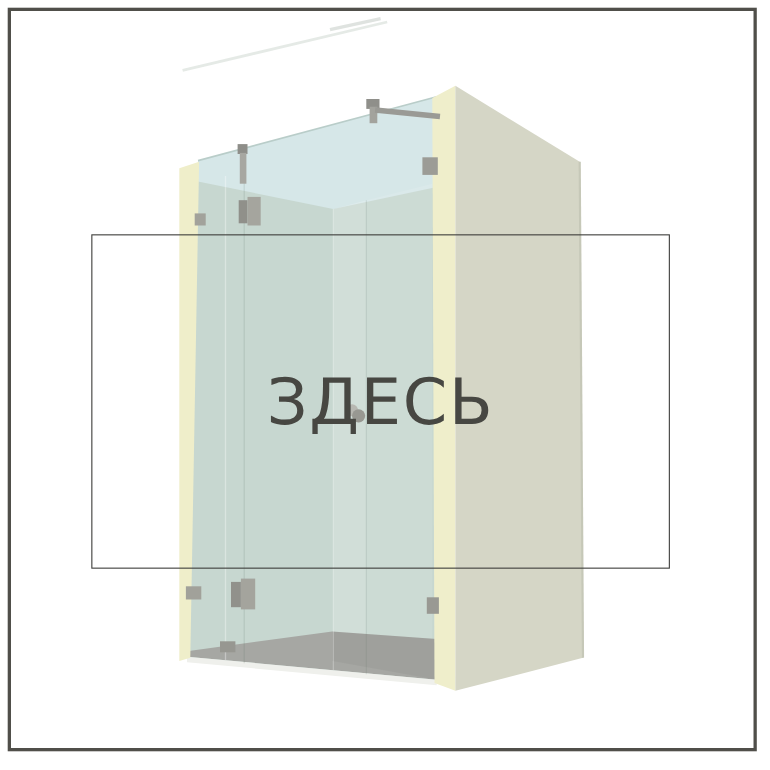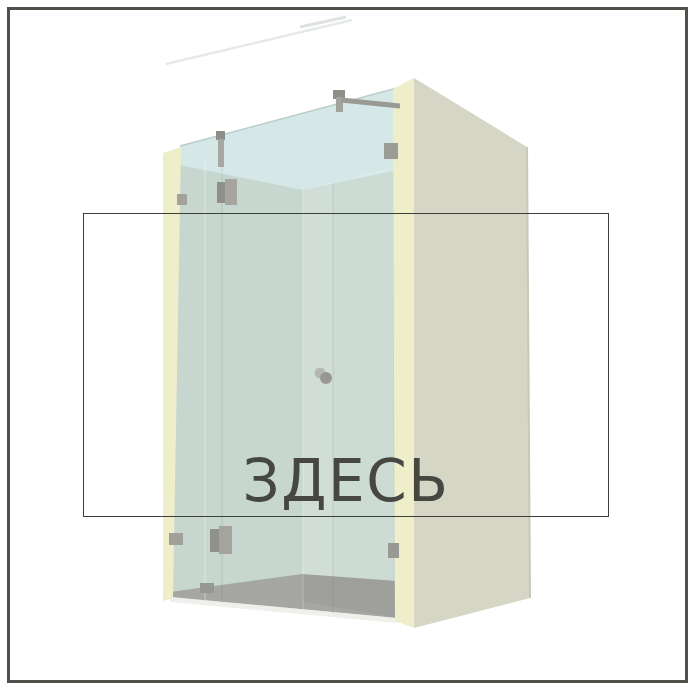--- a/index.html
+++ b/index.html
@@ -39,21 +39,21 @@
     position: absolute;
     left: 83px;
     top: 213px;
     width: 526px;
     height: 304px;
     border: 1px solid #3e3e3b;
     box-sizing: border-box;
     display: flex;
     flex-direction: row;
     justify-content: center;
-    align-items: flex-end;
+    align-items: center;
     background: transparent;
   }
   .photo-box .line {
     font-size: 58px;
     line-height: 70px;
     letter-spacing: 1.5px;
     color: #474742;
     white-space: nowrap;
     text-align: center;
   }

